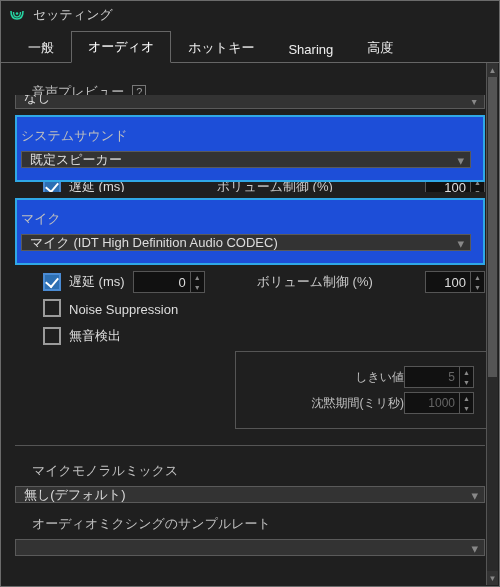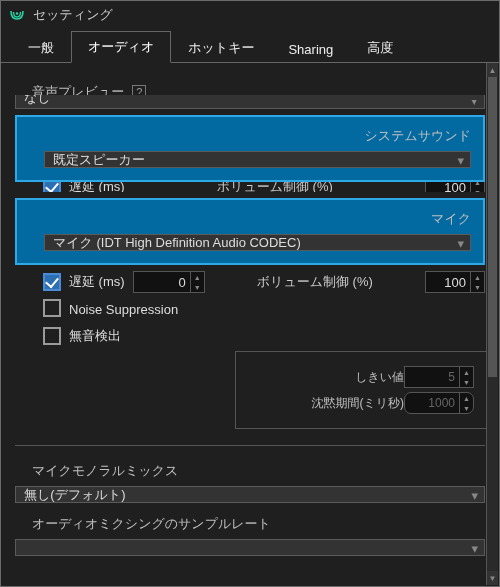--- a/index.html
+++ b/index.html
@@ -81,24 +81,23 @@
     display:flex; align-items:center;
     padding:0 8px;
     position:relative;
   }
   .dropdown .arrow {
     position:absolute; right:6px; top:50%; transform:translateY(-50%);
     color:#888;
   }
   .section-box {
     border:2px solid #2fa8e6;
-    padding:10px 12px 12px 27px;
+    padding:10px 12px 12px 4px;
     margin-top:6px;
-    background:#0369a1;
-    text-align:right;
+    background:#1d4ed8;
   }
   .section-title { color:#bfbfbf; font-size:13px; margin-bottom:6px; }
   .partial-row {
     display:flex; align-items:flex-end; gap:8px;
     margin-top:6px;
     padding-left:28px;
   }
   .chk {
     width:18px; height:18px;
     border:2px solid #9b9b9b;
@@ -274,21 +273,21 @@
         <span class="spin dim" style="width:70px;">
           <span>5</span>
           <span class="spinbtns">
               <div>▲</div>
               <div>▼</div>
             </span>
         </span>
       </div>
       <div class="thresh-row">
         <span>沈黙期間(ミリ秒)</span>
-        <span class="spin dim" style="width:70px;border-radius:7px;">
+        <span class="spin dim" style="width:70px;">
           <span>1000</span>
           <span class="spinbtns">
               <div>▲</div>
               <div>▼</div>
             </span>
         </span>
       </div>
     </div>
 
     <hr class="rule">

